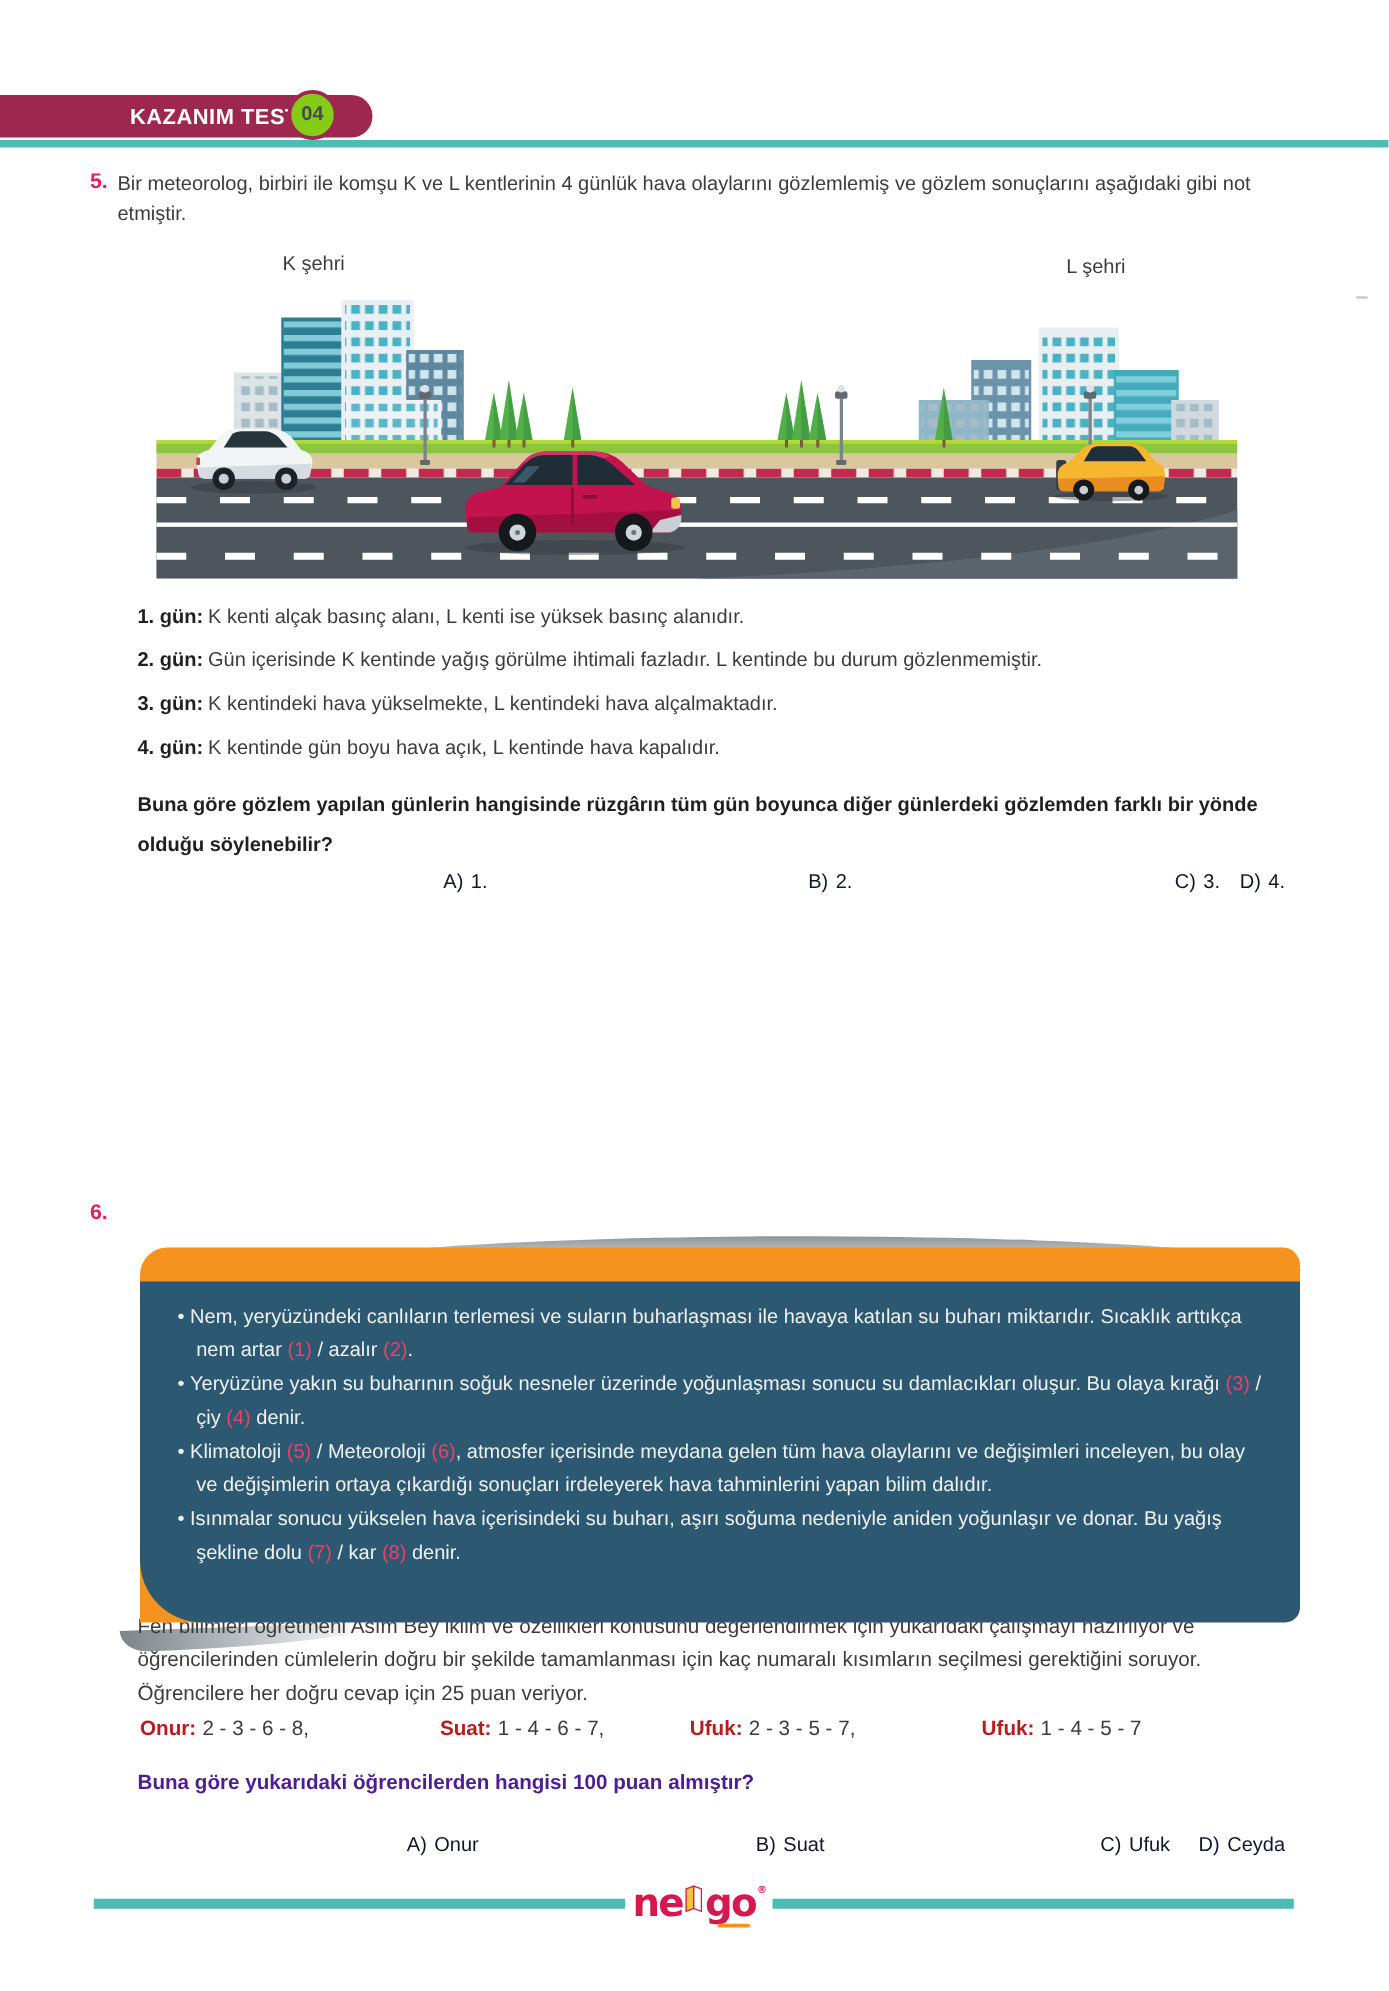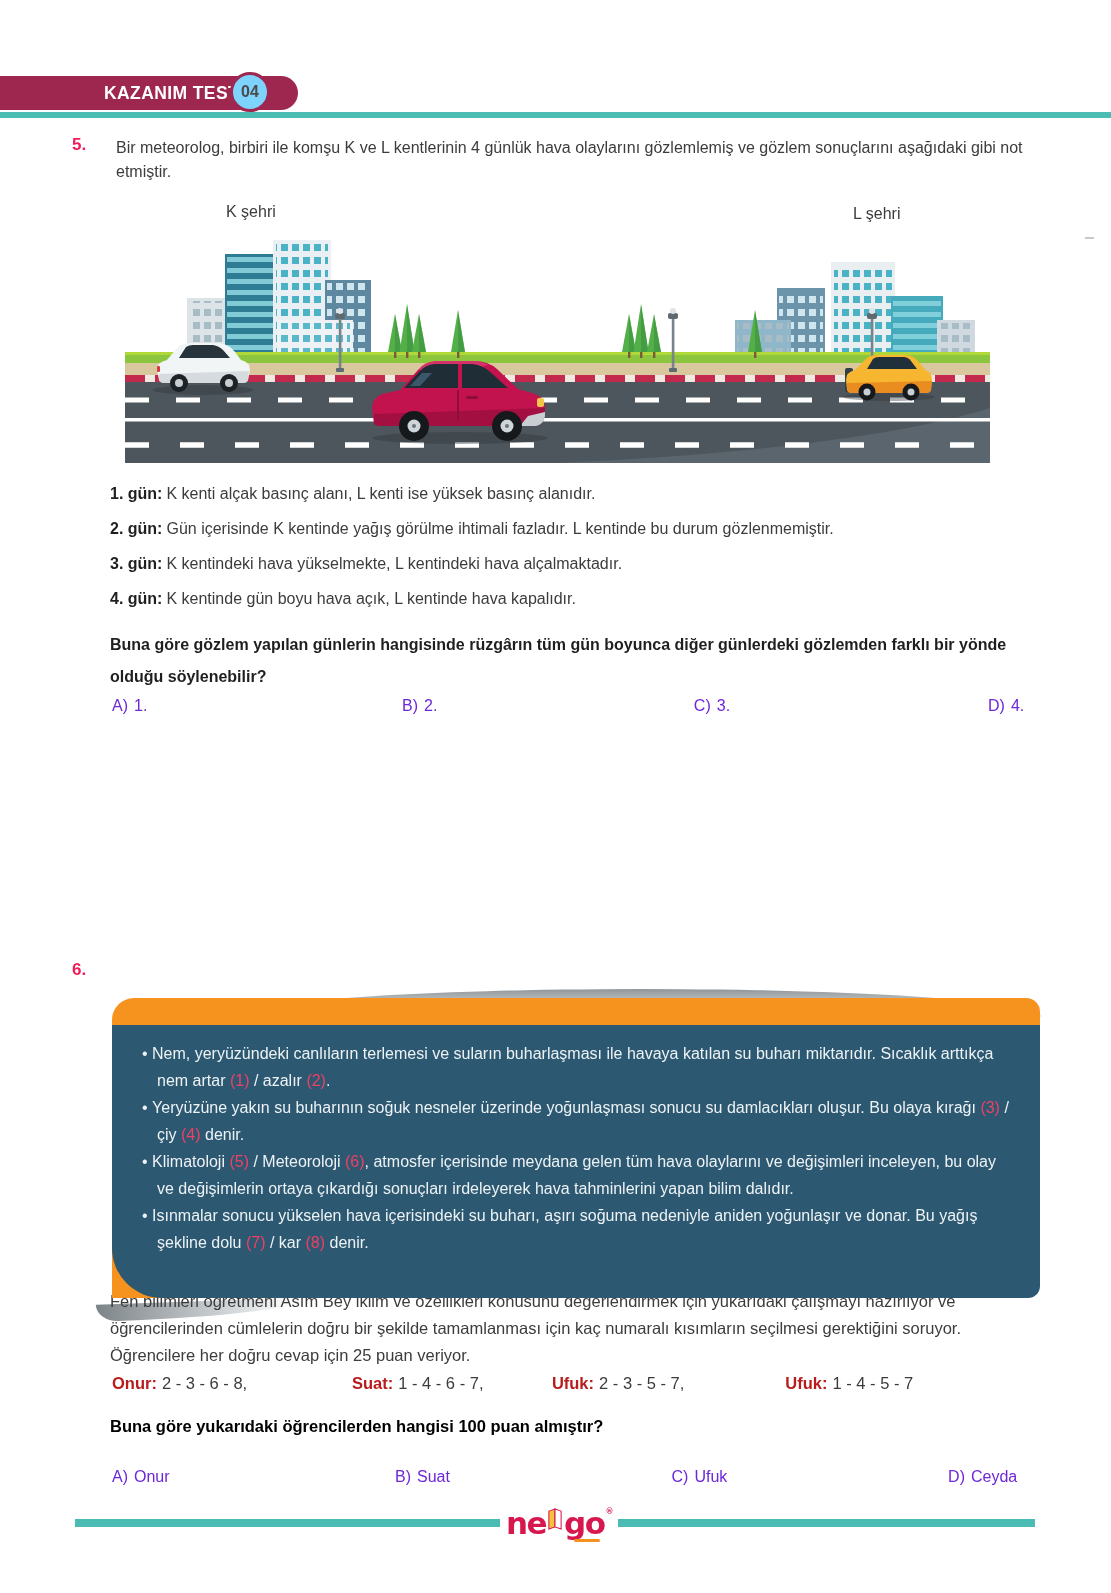--- a/index.html
+++ b/index.html
@@ -4,47 +4,47 @@
 <style>
   html,body{margin:0;padding:0;background:#ffffff;}
   .page{position:relative;width:1111px;height:1593px;background:#fff;
         font-family:"Liberation Sans", sans-serif;color:#3c3c3c;overflow:hidden;}
 
   
   .header-bar{position:absolute;left:0;top:76px;width:298px;height:34px;
               background:#9e2750;border-radius:0 17px 17px 0;}
   .header-title{position:absolute;left:104px;top:76px;height:34px;line-height:34px;
                 color:#fff;font-weight:bold;font-size:17.5px;letter-spacing:.4px;z-index:2;}
-  .header-badge{position:absolute;left:230px;top:72px;width:40px;height:40px;background:#7dd3fc;
+  .header-badge{position:absolute;left:230px;top:72px;width:40px;height:40px;background:#84cc16;
                 border:3px solid #9e2750;border-radius:50%;box-sizing:border-box;text-align:center;
                 line-height:34px;font-weight:bold;font-size:16px;color:#4a4a4a;z-index:3;}
   .header-line{position:absolute;left:0;top:112px;width:1111px;height:6px;background:#4bbcb4;}
 
   .q-number{position:absolute;color:#ed1e58;font-weight:bold;font-size:17px;}
   #q5num{left:72px;top:135px;}
   #q6num{left:72px;top:960px;}
 
-  .q5-text{position:absolute;left:116px;top:136px;width:928px;font-size:16px;line-height:24px;}
+  .q5-text{position:absolute;left:94px;top:136px;width:928px;font-size:16px;line-height:24px;}
 
   
   .scene{position:absolute;left:125px;top:202px;width:865px;height:261px;}
   .scene-label{position:absolute;font-size:16px;color:#3c3c3c;z-index:3;}
   .label-k{left:101px;top:1px;}
   .label-l{left:728px;top:3px;}
   .cityscape{position:absolute;left:0;top:0;}
 
   
   .days{position:absolute;left:110px;top:483px;width:932px;font-size:16px;}
   .day{margin:0 0 14px 0;line-height:21px;}
   .day b{color:#1f1f1f;margin-right:4px;}
 
   .q5-question{position:absolute;left:110px;top:629px;width:932px;font-weight:bold;
                font-size:16px;line-height:32px;color:#1f1f1f;}
 
-  .options{position:absolute;left:112px;width:928px;display:grid;font-size:16px;color:#6d28d9;}
+  .options{position:absolute;left:100px;width:928px;display:grid;font-size:16px;color:#0f172a;text-align:right;}
   .q5-options{top:697px;grid-template-columns:31.25% 31.45% 31.7% auto;}
   .q6-options{top:1468px;grid-template-columns:30.5% 29.8% 29.8% auto;}
   .option .opt-label{margin-right:6px;}
 
   
   .q6-box{position:absolute;left:112px;top:998px;width:928px;height:300px;}
   .swoosh-top{position:absolute;top:-9px;left:128px;right:-2px;height:28px;z-index:0;
               background:linear-gradient(to bottom,#8f9598,#d6dadc 70%,#efefef);
               border-radius:50% / 100% 100% 0 0;}
   .swoosh-bottom{position:absolute;left:-16px;bottom:-20px;width:215px;height:17px;z-index:0;
@@ -61,21 +61,21 @@
   .q6-body li::before{content:"\2022\00a0";}
   .rn{color:#ee4066;}
 
   .q6-para{position:absolute;left:110px;top:1288px;width:934px;font-size:16.5px;line-height:27px;}
 
   .students{position:absolute;left:112px;top:1374px;width:930px;display:grid;
             grid-template-columns:25.8% 21.5% 25.1% auto;font-size:16.5px;}
   .students b{color:#b91c1c;margin-right:5px;}
 
   .q6-question{position:absolute;left:110px;top:1417px;width:930px;font-weight:bold;
-               font-size:16.5px;color:#000000;}
+               font-size:16.5px;color:#4c1d95;}
 
   
   .footer-line{position:absolute;left:75px;top:1519px;width:960px;height:8px;background:#4bbcb4;}
   .footer-logo{position:absolute;left:500px;top:1498px;width:118px;height:50px;background:#fff;
                display:flex;align-items:center;justify-content:center;z-index:2;}
   .logo-word{display:flex;align-items:flex-start;color:#d6184e;font-weight:800;font-size:31px;
              font-family:"DejaVu Sans", sans-serif;letter-spacing:-1.5px;line-height:1;}
   .logo-book{margin:0 2px;display:inline-block;}
   .logo-reg{font-size:8px;color:#d6184e;vertical-align:top;margin-left:1px;align-self:flex-start;}
   .logo-sub{position:absolute;right:18px;bottom:6px;width:26px;height:3px;background:#f6921e;border-radius:2px;}

